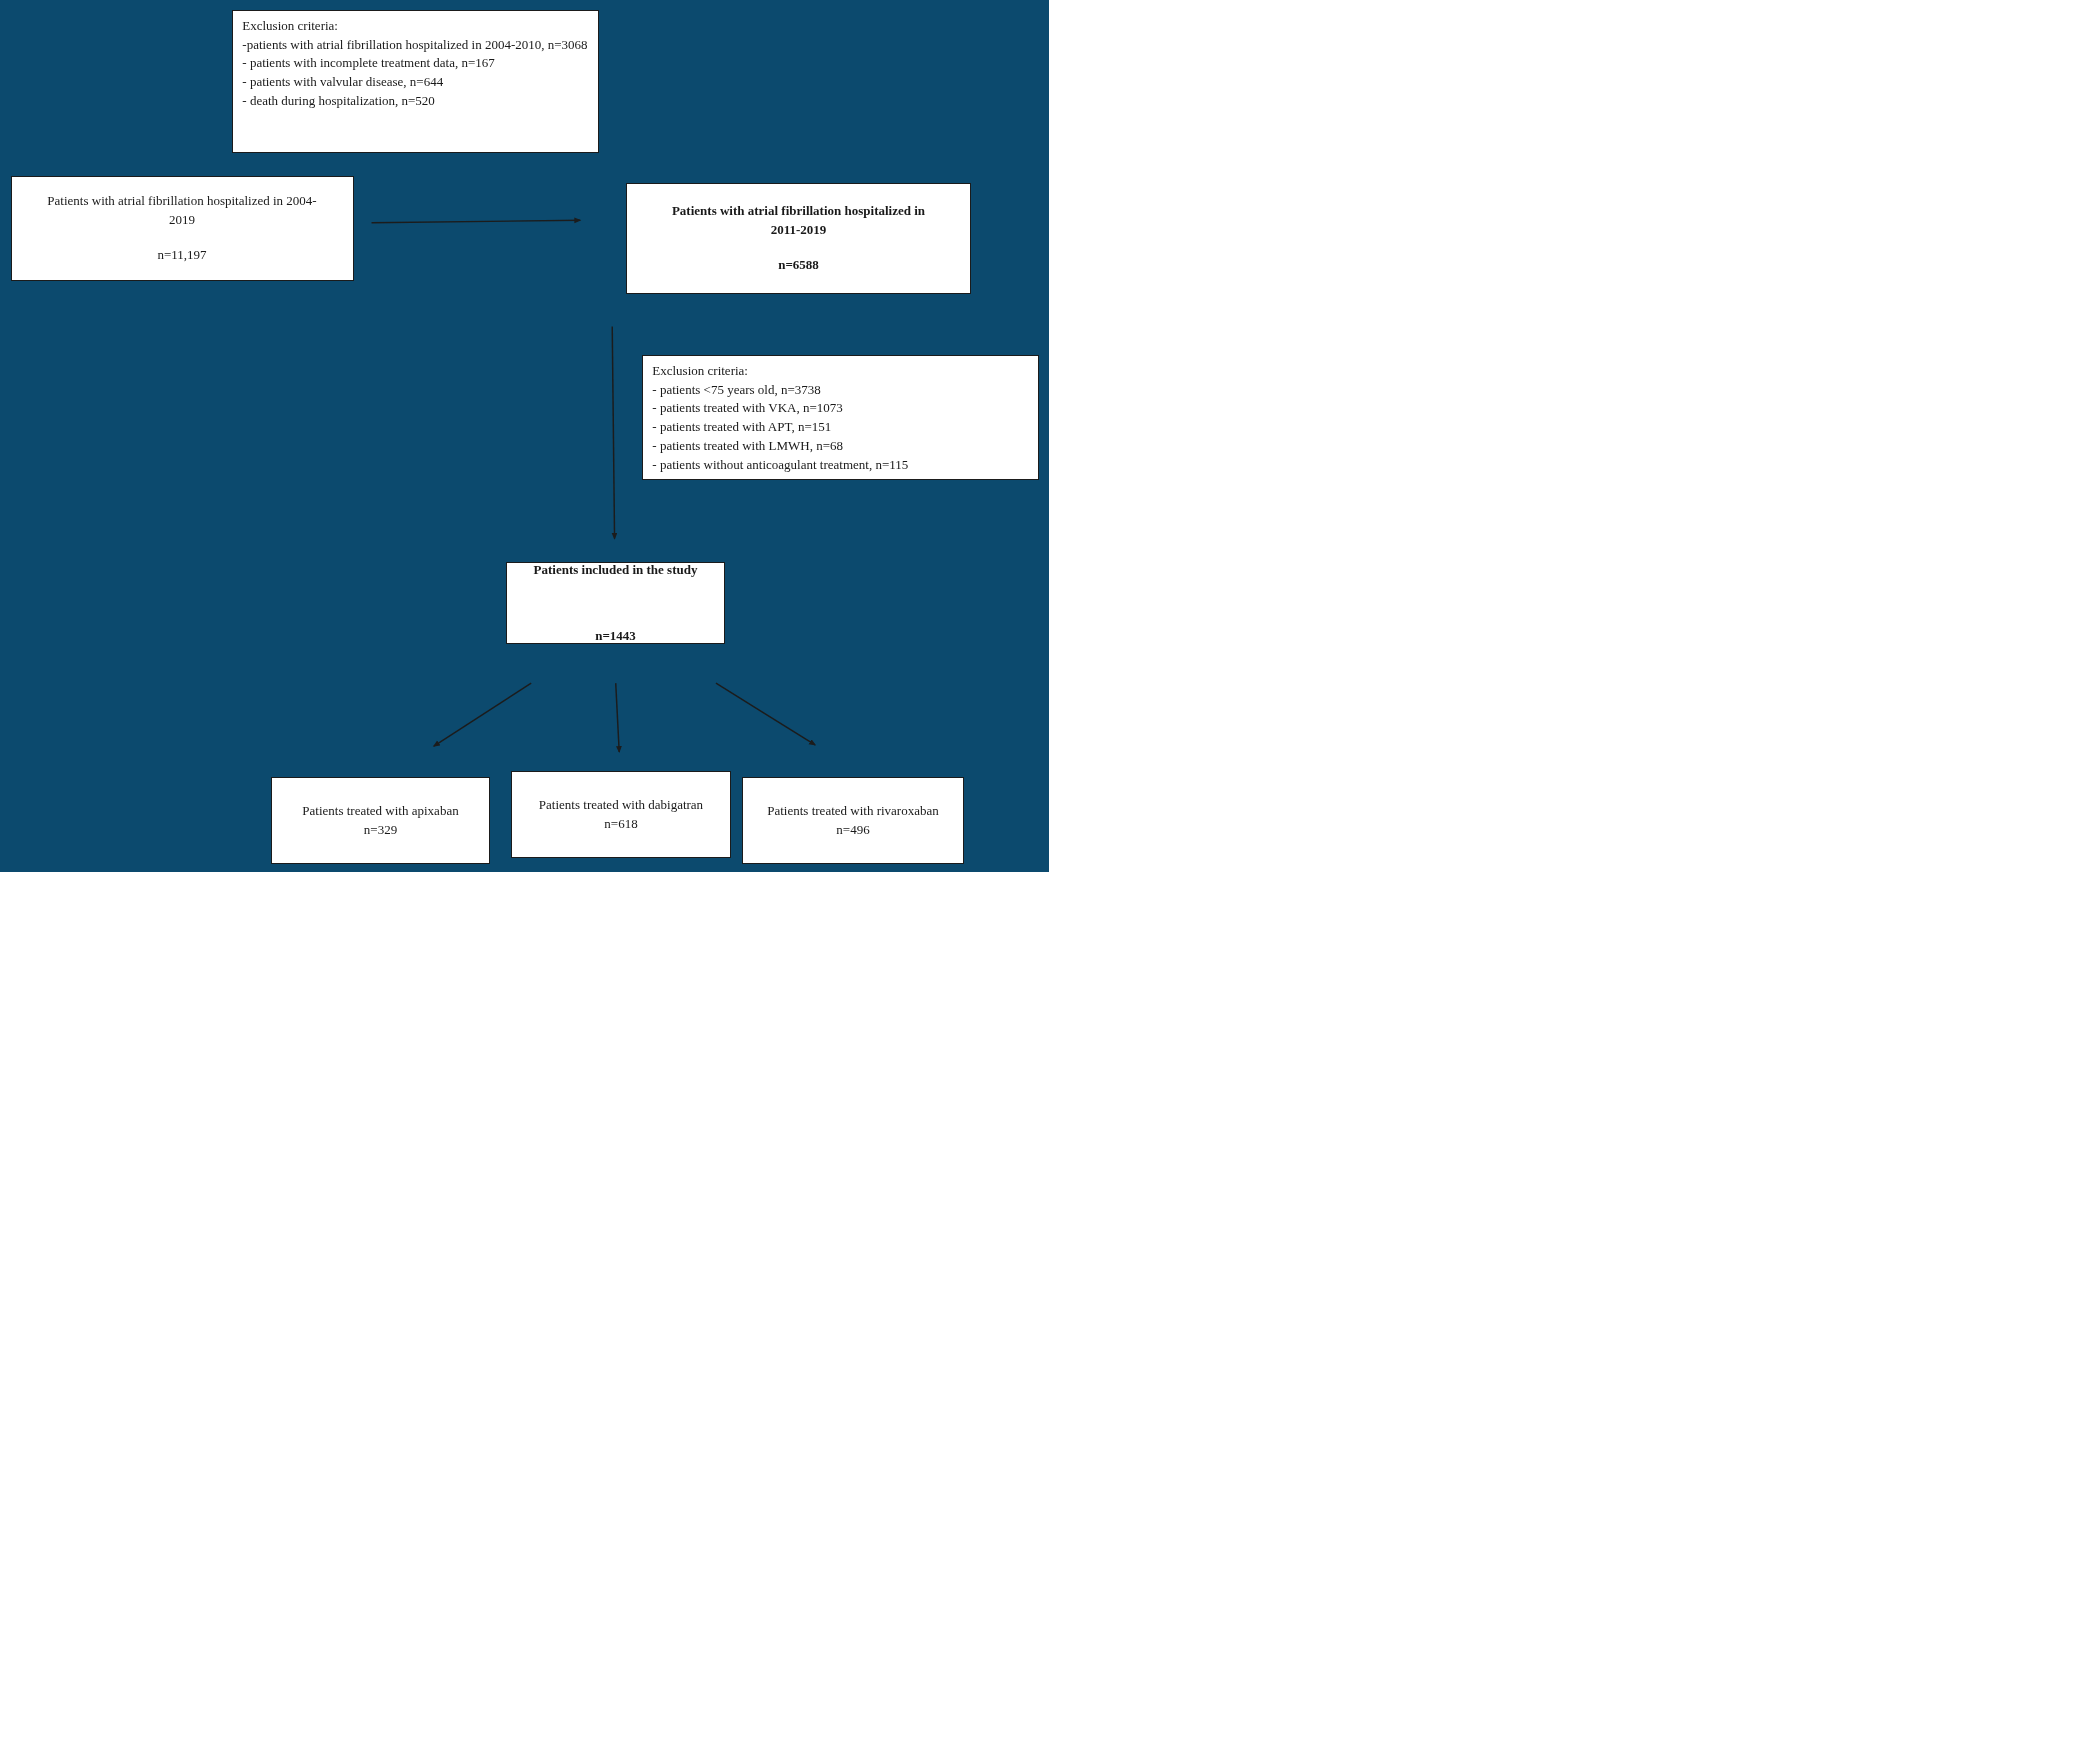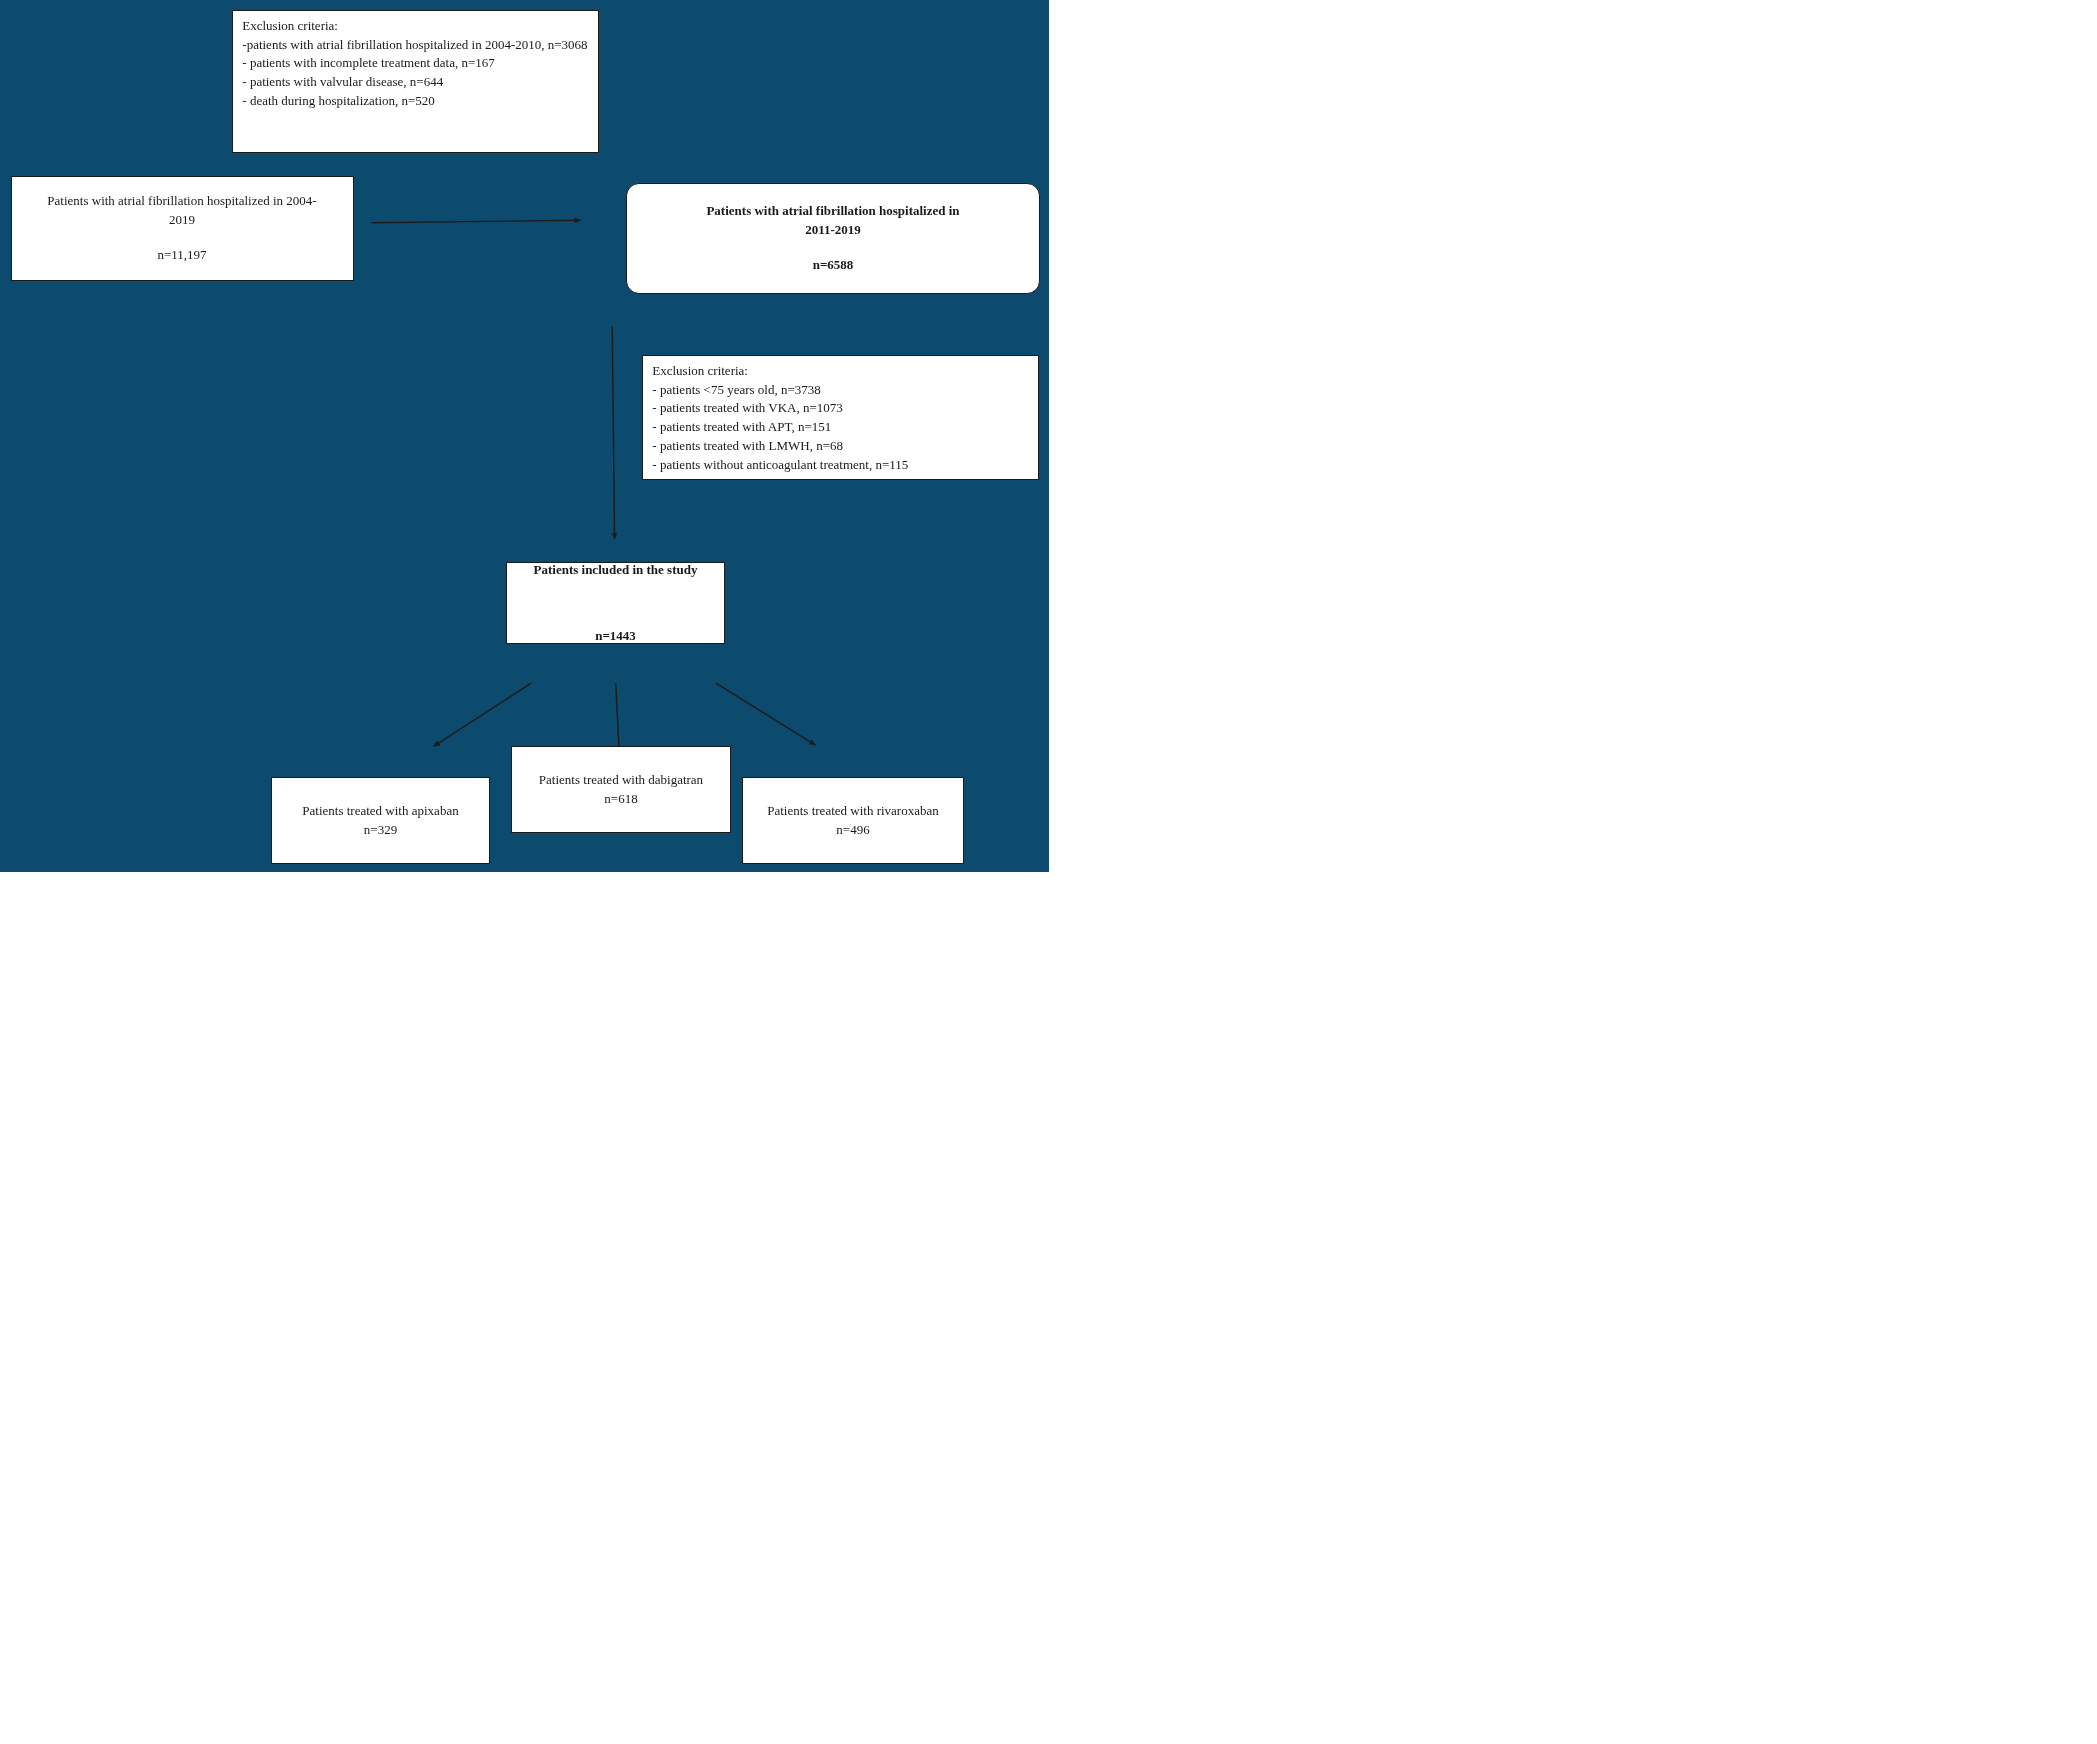--- a/index.html
+++ b/index.html
@@ -73,21 +73,21 @@
     <div>- patients with incomplete treatment data, n=167</div>
     <div>- patients with valvular disease, n=644</div>
     <div>- death during hospitalization, n=520</div>
   </div>
 
   <div class="box centered" style="left:10.5px; top:176px; width:343px; height:105px;">
     <div style="max-width:280px;">Patients with atrial fibrillation hospitalized in 2004-2019</div>
     <div class="count-gap">n=11,197</div>
   </div>
 
-  <div class="box centered bold" style="left:626px; top:183px; width:414px; height:111px;border-radius:13px;">
+  <div class="box centered bold" style="left:626px; top:183px; width:345px; height:111px;">
     <div style="max-width:274px;">Patients with atrial fibrillation hospitalized in 2011-2019</div>
     <div class="count-gap">n=6588</div>
   </div>
 
   <div class="box listbox" style="left:642px; top:355px; width:397px; height:125px;">
     <div>Exclusion criteria:</div>
     <div>- patients &lt;75 years old, n=3738</div>
     <div>- patients treated with VKA, n=1073</div>
     <div>- patients treated with APT, n=151</div>
     <div>- patients treated with LMWH, n=68</div>
@@ -97,21 +97,21 @@
   <div class="box centered bold" style="left:506px; top:562px; width:219px; height:82px;gap:48px;">
     <div style="max-width:192px;">Patients included in the study</div>
     <div class="count-tight">n=1443</div>
   </div>
 
   <div class="box centered" style="left:271px; top:777px; width:219px; height:87px;">
     <div style="max-width:169px;">Patients treated with apixaban</div>
     <div class="count-tight">n=329</div>
   </div>
 
-  <div class="box centered" style="left:511px; top:746px; width:220px; height:87px;">
+  <div class="box centered" style="left:511px; top:771px; width:220px; height:87px;">
     <div style="max-width:169px;">Patients treated with dabigatran</div>
     <div class="count-tight">n=618</div>
   </div>
 
   <div class="box centered" style="left:742px; top:777px; width:222px; height:87px;">
     <div style="max-width:175px;">Patients treated with rivaroxaban</div>
     <div class="count-tight">n=496</div>
   </div>
 
 </div>

